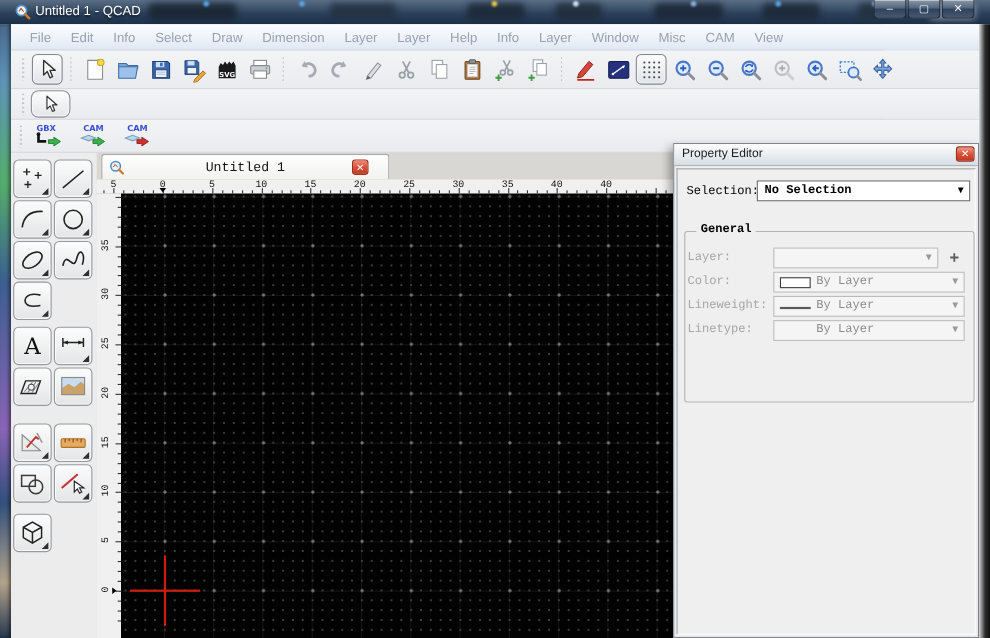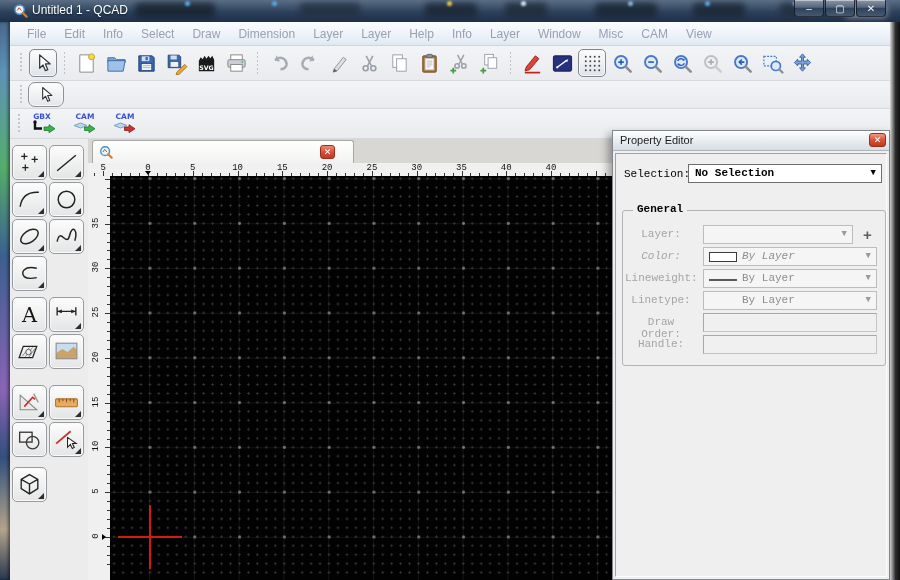--- a/index.html
+++ b/index.html
@@ -128,21 +128,21 @@
   .sel-label{position:absolute;left:8px;top:14px;font-size:11px;color:#000;}
   .sel-dd{position:absolute;left:72px;top:10px;width:194px;height:19px;background:#fff;
     border:1px solid #6e6e6e;box-sizing:border-box;cursor:default;}
   .sel-dd .val{position:absolute;left:6px;top:2px;font-size:11px;font-weight:bold;color:#000;}
   .dd-arrow{position:absolute;right:5px;top:3px;font-size:9px;color:#000;}
   .group{position:absolute;left:6px;top:56px;width:262px;height:154px;
     border:1px solid #b3b3b3;border-radius:3px;}
   .group-title{position:absolute;left:10px;top:-8px;background:#efefef;padding:0 4px;
     font-size:11px;font-weight:bold;color:#000;}
   .prow{position:absolute;left:0;width:100%;height:19px;}
-  .plabel{position:absolute;left:2px;width:72px;text-align:center;font-size:11px;color:#a5a5a5;top:3px;}
+  .plabel{position:absolute;left:2px;width:72px;text-align:left;font-size:11px;color:#a5a5a5;top:3px;}
   .pctrl{position:absolute;left:80px;top:0;height:19px;box-sizing:border-box;cursor:default;}
   .dd{background:#f5f5f5;border:1px solid #bcbcbc;}
   .dd .ddval{position:absolute;left:38px;top:2px;font-size:11px;color:#8d8d8d;}
   .dd .gar{position:absolute;right:5px;top:3px;font-size:9px;color:#9a9a9a;}
   .swatch-color{position:absolute;left:5px;top:4px;width:28px;height:10px;background:#fff;
     border:1.5px solid #3c3c3c;box-sizing:border-box;}
   .swatch-line{position:absolute;left:5px;top:9px;width:28px;height:1.5px;background:#5a5a5a;}
   .pinput{background:#f0f0f0;border:1px solid #c4c4c4;border-top-color:#a8a8a8;border-left-color:#a8a8a8;}
   .plus-btn{position:absolute;left:236px;top:1px;width:17px;height:17px;border:none;background:transparent;
     color:#5f5f5f;font-size:15px;font-weight:bold;line-height:16px;padding:0;cursor:default;}
@@ -616,20 +616,21 @@
 
   <div class="tabbar">
     <div class="doctab">
       <span class="tabicon">
         <svg width="14" height="14" viewBox="0 0 16 16">
             <circle cx="7" cy="7" r="5" fill="#eaf4fb" stroke="#4a90c4" stroke-width="1.6"></circle>
             <path d="M10.5 10.5l4 4" stroke="#d47b2a" stroke-width="2.4" stroke-linecap="round"></path>
             <path d="M4.5 8l2-3 2.5 3" fill="none" stroke="#c23a22" stroke-width="1"></path>
           </svg>
       </span>
+      <span class="tab-title">Untitled 1</span>
       <button class="tabclose">✕</button>
     </div>
   </div>
 
   <div class="hruler" id="hruler">
       <span class="tick" style="left: 6.3px; height: 3px;"></span>
       <span class="tick" style="left: 15.2px; height: 5px;"></span>
       <span class="tick" style="left: 24.2px; height: 3px;"></span>
       <span class="tick" style="left: 33.1px; height: 3px;"></span>
       <span class="tick" style="left: 42.1px; height: 3px;"></span>
@@ -776,21 +777,21 @@
         <span class="group-title">General</span>
 
         <div class="prow" style="top:14px;">
           <span class="plabel">Layer:</span>
           <div class="pctrl dd" style="width:150px;">
             <span class="gar">▼</span>
           </div>
           <button class="plus-btn">+</button>
         </div>
 
-        <div class="prow" style="top:36px;font-style:italic;">
+        <div class="prow" style="top:36px;">
           <span class="plabel">Color:</span>
           <div class="pctrl dd" style="width:174px;">
             <span class="swatch-color"></span>
             <span class="ddval">By Layer</span>
             <span class="gar">▼</span>
           </div>
         </div>
 
         <div class="prow" style="top:58px;">
           <span class="plabel">Lineweight:</span>
@@ -802,26 +803,18 @@
         </div>
 
         <div class="prow" style="top:80px;">
           <span class="plabel">Linetype:</span>
           <div class="pctrl dd" style="width:174px;">
             <span class="ddval">By Layer</span>
             <span class="gar">▼</span>
           </div>
         </div>
 
-        <div class="prow" style="top:102px;">
-          <span class="plabel">Draw Order:</span>
-          <div class="pctrl pinput" style="width:174px;"></div>
-        </div>
-
-        <div class="prow" style="top:124px;">
-          <span class="plabel">Handle:</span>
-          <div class="pctrl pinput" style="width:174px;"></div>
-        </div>
+
       </div>
     </div>
   </div>
 
 </div>
 
 </body></html>

